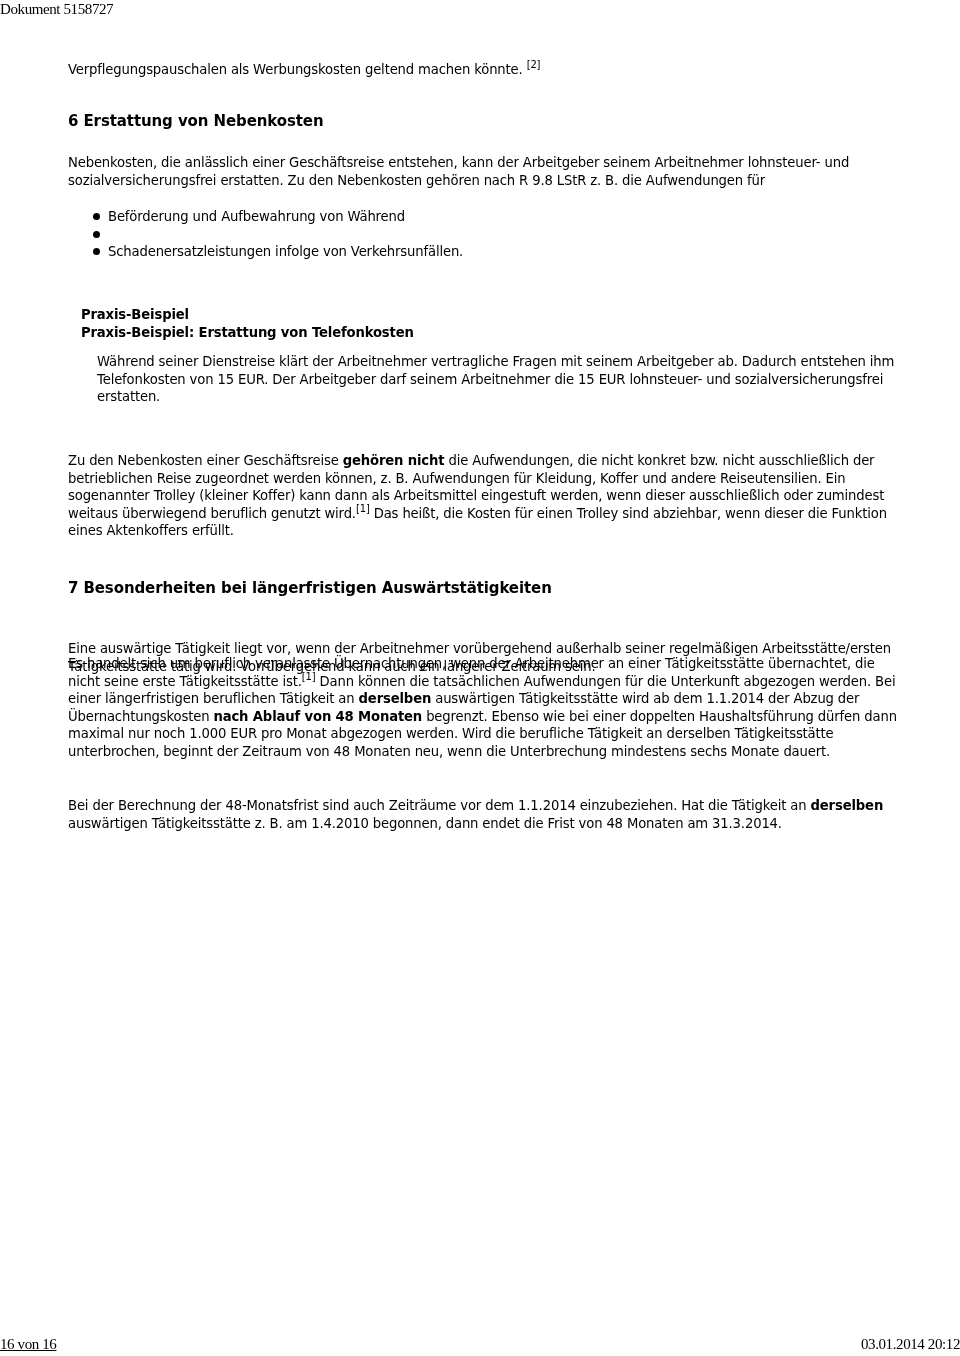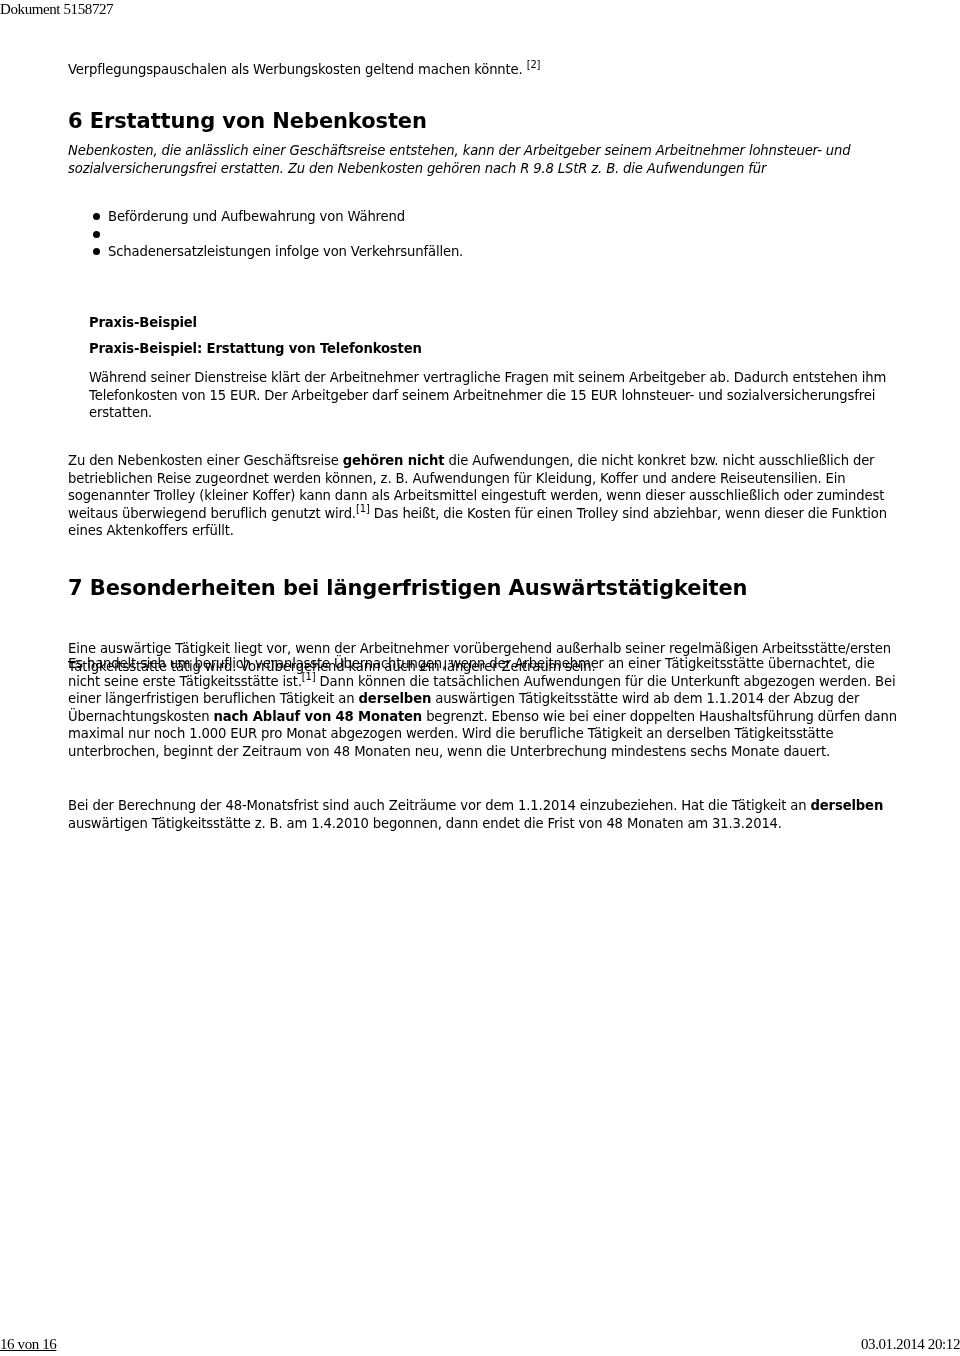--- a/index.html
+++ b/index.html
@@ -2,41 +2,41 @@
 <html><head>
 <meta charset="utf-8">
 <style>
   html, body { margin: 0; padding: 0; background: #ffffff; }
   body { width: 960px; height: 1356px; position: relative; overflow: hidden; color: #000; }
   .hdr { position: absolute; left: 0; top: 0; font-family: "Liberation Serif", serif; font-size: 15px; letter-spacing: -0.4px; line-height: 18px; }
   .ftr-l { position: absolute; left: 0; top: 1336px; font-family: "Liberation Serif", serif; font-size: 15px; letter-spacing: -0.4px; text-decoration: underline; }
   .ftr-r { position: absolute; right: 0; top: 1336px; font-family: "Liberation Serif", serif; font-size: 15px; letter-spacing: -0.4px; }
   .content { position: absolute; left: 68px; top: 0; width: 830px; font-family: "DejaVu Sans", sans-serif; font-size: 13.2px; line-height: 17.6px; letter-spacing: -0.15px; }
   .abs { position: absolute; left: 0; width: 830px; margin: 0; }
-  .h2 { font-family: "DejaVu Sans", sans-serif; font-weight: bold; font-size: 21px; line-height: 24px; letter-spacing: -0.1px; }
-  .h3 { font-weight: bold; margin: 8px; }
+  .h2 { font-family: "DejaVu Sans", sans-serif; font-weight: bold; font-size: 15px; line-height: 24px; letter-spacing: -0.1px; }
+  .h3 { font-weight: bold; margin: 0; }
   sup { font-size: 10px; line-height: 0; vertical-align: 6px; }
   ul { margin: 0; padding: 0; list-style: none; }
   ul li { position: relative; padding-left: 42px; height: 17.6px; }
   ul li .bullet { position: absolute; left: 27px; top: 5px; width: 7px; height: 7px; border-radius: 50%; background: #000; }
-  p { margin: 8px; }
+  p { margin: 16px; }
   b { font-weight: bold; }
 </style>
 </head>
 <body>
 
 <div class="hdr">Dokument 5158727</div>
 
 <div class="content">
 
   <p class="abs" style="top:61px;"><span>Verpflegungspauschalen als Werbungskosten geltend machen könnte.</span> <sup>[2]</sup></p>
 
   <div class="abs h2" style="top:109px;">6 Erstattung von Nebenkosten</div>
 
-  <p class="abs" style="top:142px;font-style:italic;">Nebenkosten, die anlässlich einer Geschäftsreise entstehen, kann der Arbeitgeber seinem Arbeitnehmer lohnsteuer- und sozialversicherungsfrei erstatten. Zu den Nebenkosten gehören nach R 9.8 LStR z. B. die Aufwendungen für</p>
+  <p class="abs" style="top:154px;">Nebenkosten, die anlässlich einer Geschäftsreise entstehen, kann der Arbeitgeber seinem Arbeitnehmer lohnsteuer- und sozialversicherungsfrei erstatten. Zu den Nebenkosten gehören nach R 9.8 LStR z. B. die Aufwendungen für</p>
 
   <ul class="abs" style="top:208px; left:-2px;">
     <li><span class="bullet"></span><span>Beförderung und Aufbewahrung von Während</span></li>
     <li><span class="bullet"></span></li>
     <li><span class="bullet"></span><span>Schadenersatzleistungen infolge von Verkehrsunfällen.</span></li>
   </ul>
 
   <div class="abs" style="top:306px; left:13px;">
     <div class="h3">Praxis-Beispiel</div>
     <div class="h3">Praxis-Beispiel: Erstattung von Telefonkosten</div>

